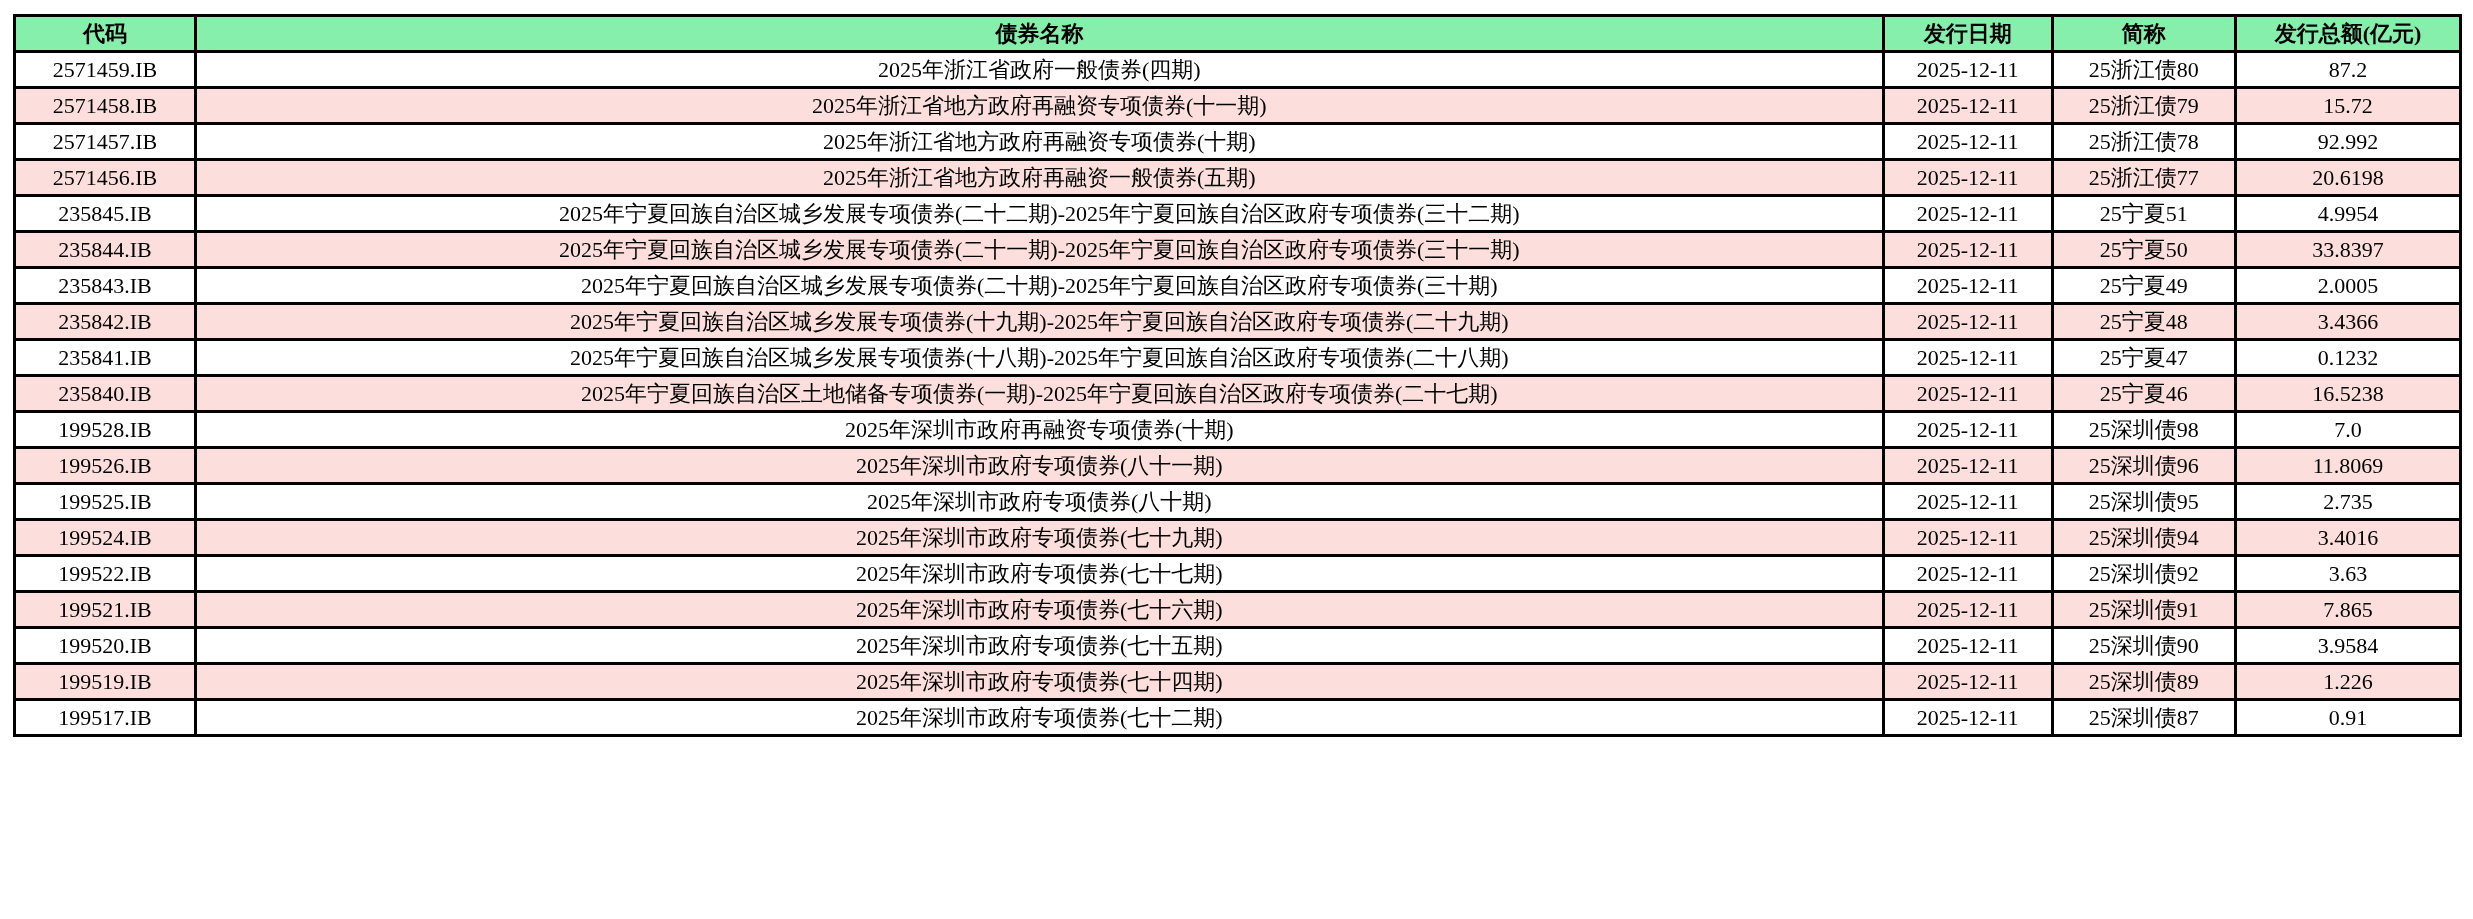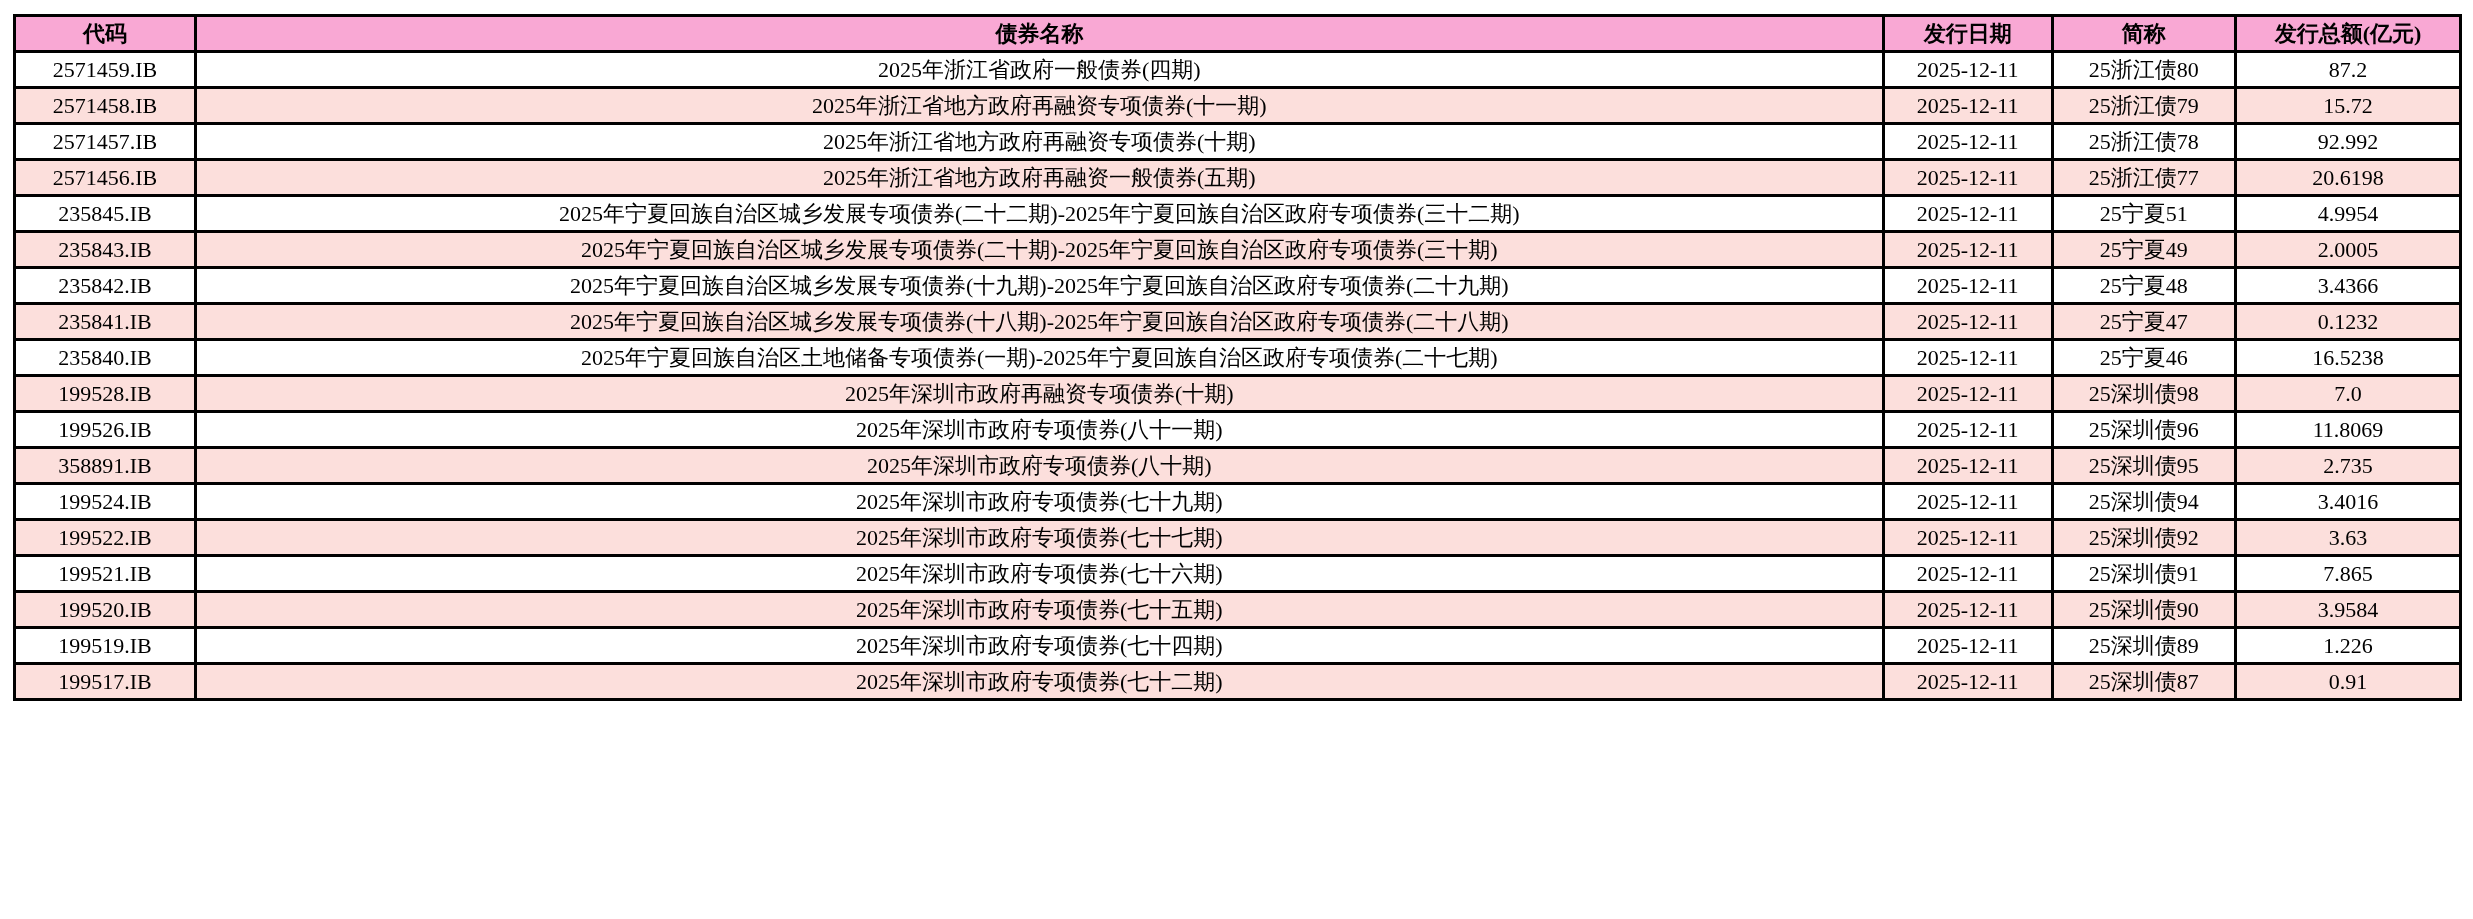--- a/index.html
+++ b/index.html
@@ -23,21 +23,21 @@
     border: 3px solid #000000;
     text-align: center;
     vertical-align: middle;
     font-size: 22px;
     padding: 0 4px;
     height: 33px;
     overflow: hidden;
     white-space: nowrap;
   }
   .bond-table thead th {
-    background: #f9a8d4;
+    background: #86efac;
     font-weight: bold;
     color: #000000;
   }
   .bond-table tbody tr:nth-child(odd) td {
     background: #ffffff;
   }
   .bond-table tbody tr:nth-child(even) td {
     background: #fcdfdc;
   }
 </style>
@@ -91,20 +91,27 @@
         <td>20.6198</td>
       </tr>
       <tr>
         <td>235845.IB</td>
         <td>2025年宁夏回族自治区城乡发展专项债券(二十二期)-2025年宁夏回族自治区政府专项债券(三十二期)</td>
         <td>2025-12-11</td>
         <td>25宁夏51</td>
         <td>4.9954</td>
       </tr>
       <tr>
+        <td>235844.IB</td>
+        <td>2025年宁夏回族自治区城乡发展专项债券(二十一期)-2025年宁夏回族自治区政府专项债券(三十一期)</td>
+        <td>2025-12-11</td>
+        <td>25宁夏50</td>
+        <td>33.8397</td>
+      </tr>
+      <tr>
         <td>235843.IB</td>
         <td>2025年宁夏回族自治区城乡发展专项债券(二十期)-2025年宁夏回族自治区政府专项债券(三十期)</td>
         <td>2025-12-11</td>
         <td>25宁夏49</td>
         <td>2.0005</td>
       </tr>
       <tr>
         <td>235842.IB</td>
         <td>2025年宁夏回族自治区城乡发展专项债券(十九期)-2025年宁夏回族自治区政府专项债券(二十九期)</td>
         <td>2025-12-11</td>
@@ -133,21 +140,21 @@
         <td>7.0</td>
       </tr>
       <tr>
         <td>199526.IB</td>
         <td>2025年深圳市政府专项债券(八十一期)</td>
         <td>2025-12-11</td>
         <td>25深圳债96</td>
         <td>11.8069</td>
       </tr>
       <tr>
-        <td>358891.IB</td>
+        <td>199525.IB</td>
         <td>2025年深圳市政府专项债券(八十期)</td>
         <td>2025-12-11</td>
         <td>25深圳债95</td>
         <td>2.735</td>
       </tr>
       <tr>
         <td>199524.IB</td>
         <td>2025年深圳市政府专项债券(七十九期)</td>
         <td>2025-12-11</td>
         <td>25深圳债94</td>

